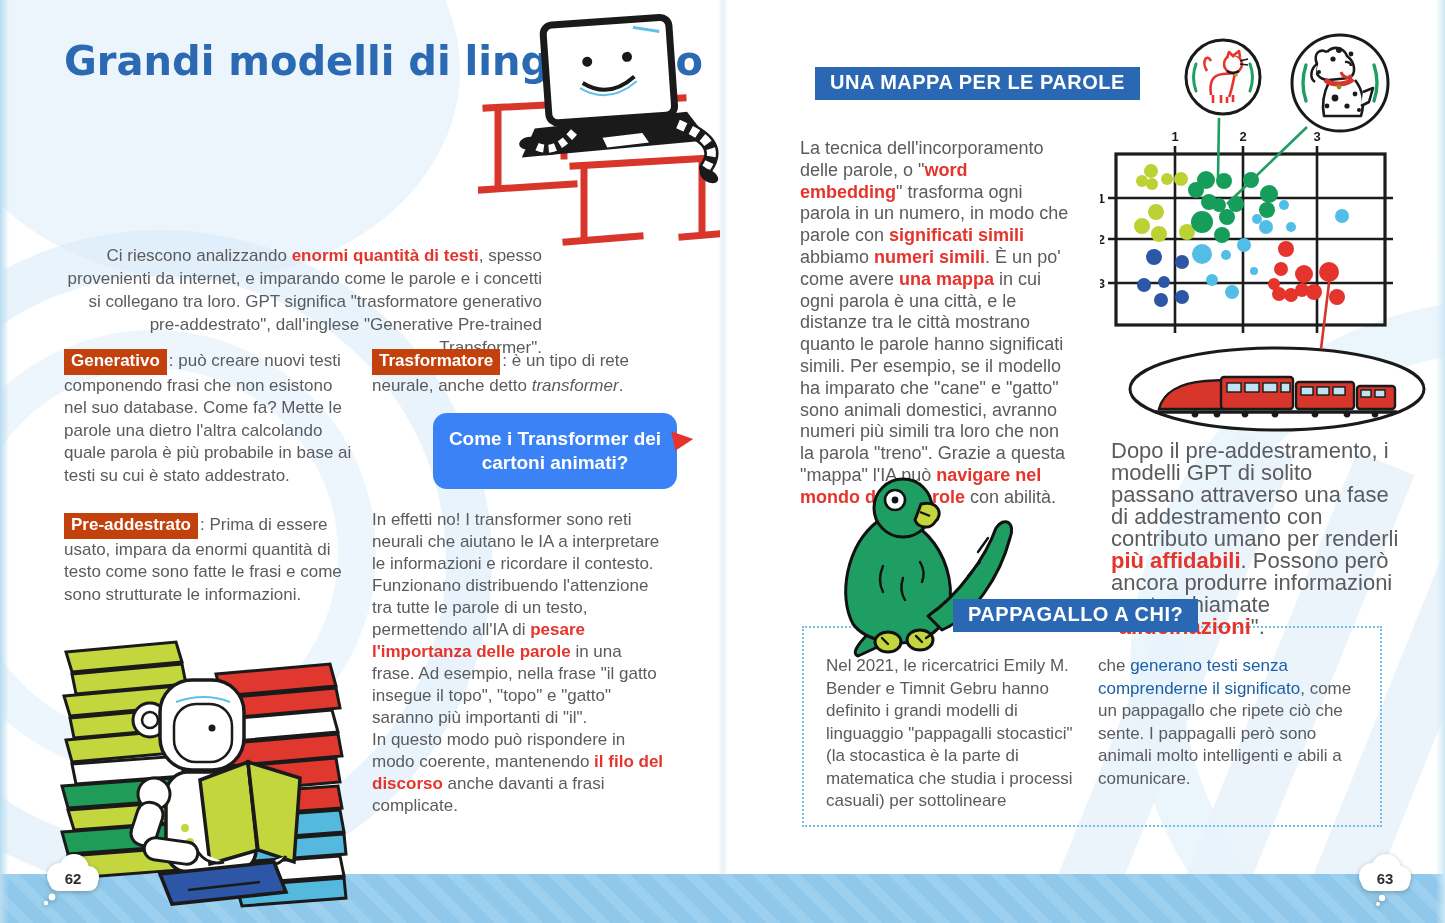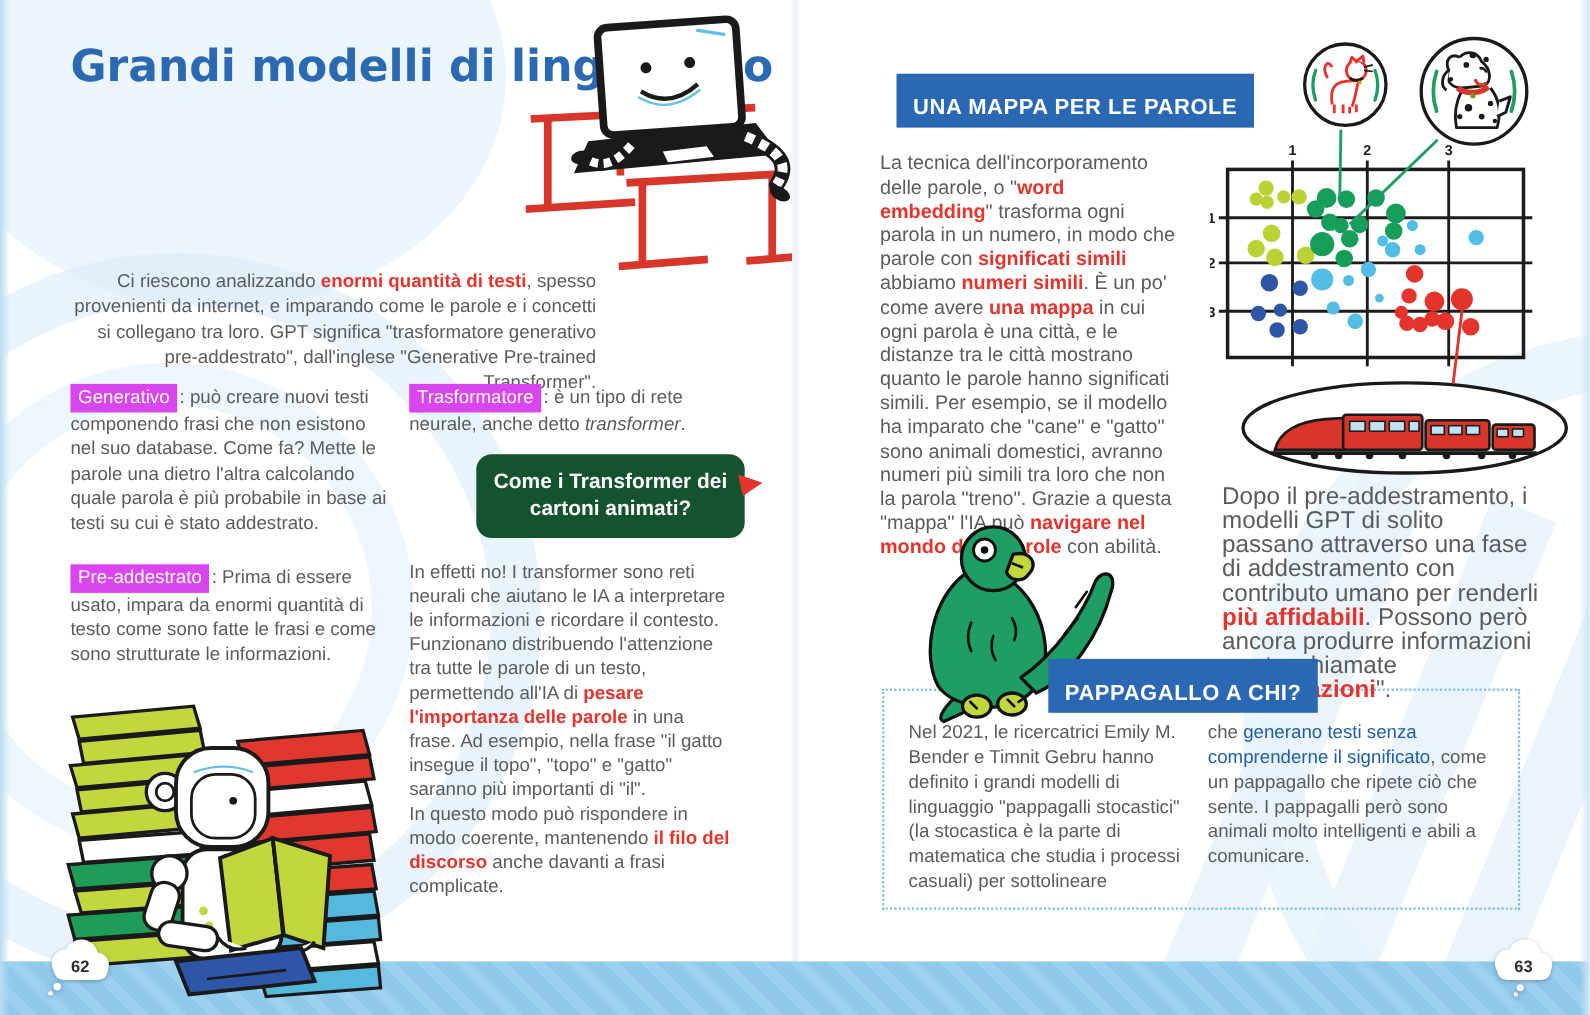--- a/index.html
+++ b/index.html
@@ -25,31 +25,31 @@
   .rich, .kicker, .plain{white-space:pre-line;}
   .seg-r{color:#e5342c;font-weight:bold;}
   .seg-b{color:#1d5fa6;font-weight:normal;}
   .seg-i{font-style:italic;}
   .page-title{position:absolute;left:64px;top:40px;margin:0;font-family:"DejaVu Sans",sans-serif;
       font-size:40px;line-height:1.08;font-weight:800;color:#2b6ab3;z-index:2;}
   .kicker{position:absolute;left:64px;top:146px;width:500px;font-weight:bold;font-size:17px;
       line-height:1.36;color:#e5342c;z-index:2;}
   .intro{position:absolute;left:64px;top:227px;width:478px;font-size:17px;line-height:23px;z-index:2;text-align:right;}
   .term{font-size:17px;line-height:22.5px;margin:0;}
-  .badge{display:inline-block;background:#d946ef;color:#fff;font-weight:normal;
+  .badge{display:inline-block;background:#c2410c;color:#fff;font-weight:bold;
       padding:1px 7px 2px;margin-right:2px;}
   .col{position:absolute;z-index:2;}
-  .bubble{position:absolute;left:433px;top:413px;width:224px;background:#14532d;color:#fff;
+  .bubble{position:absolute;left:433px;top:413px;width:224px;background:#3b82f6;color:#fff;
       font-weight:bold;font-size:19px;line-height:1.25;text-align:center;border-radius:14px;
       padding:14px 10px;z-index:2;}
   .bubble:after{content:"";position:absolute;right:-16px;top:16px;width:0;height:0;
       border-style:solid;border-width:12px 0 8px 20px;border-color:transparent transparent transparent #e5342c;
       transform:rotate(-12deg);}
   .blue-box{position:absolute;background:#2a68b4;color:#fff;font-weight:bold;font-size:20px;
-      letter-spacing:.5px;padding:20px 15px 6px;z-index:3;white-space:nowrap;}
+      letter-spacing:.5px;padding:4px 15px 6px;z-index:3;white-space:nowrap;}
   .map-par{position:absolute;left:800px;top:120px;width:270px;font-size:18px;line-height:21.8px;z-index:2;}
   .gpt-par{position:absolute;left:1111px;top:418px;width:288px;font-size:22px;line-height:22px;z-index:2;}
   .dotted-box{position:absolute;left:802px;top:626px;width:576px;height:197px;
       border:2px dotted #74bfe9;z-index:1;}
   .pcol{position:absolute;top:655px;font-size:17px;line-height:22.5px;z-index:2;}
   .cloud{position:absolute;z-index:5;filter:drop-shadow(0 1px 2px rgba(0,0,0,.28));}
   .figure{position:absolute;left:1100px;top:15px;width:345px;height:430px;z-index:2;}
   .figure svg{position:absolute;}
   svg text{font-family:"Liberation Sans",sans-serif;}
 </style>

